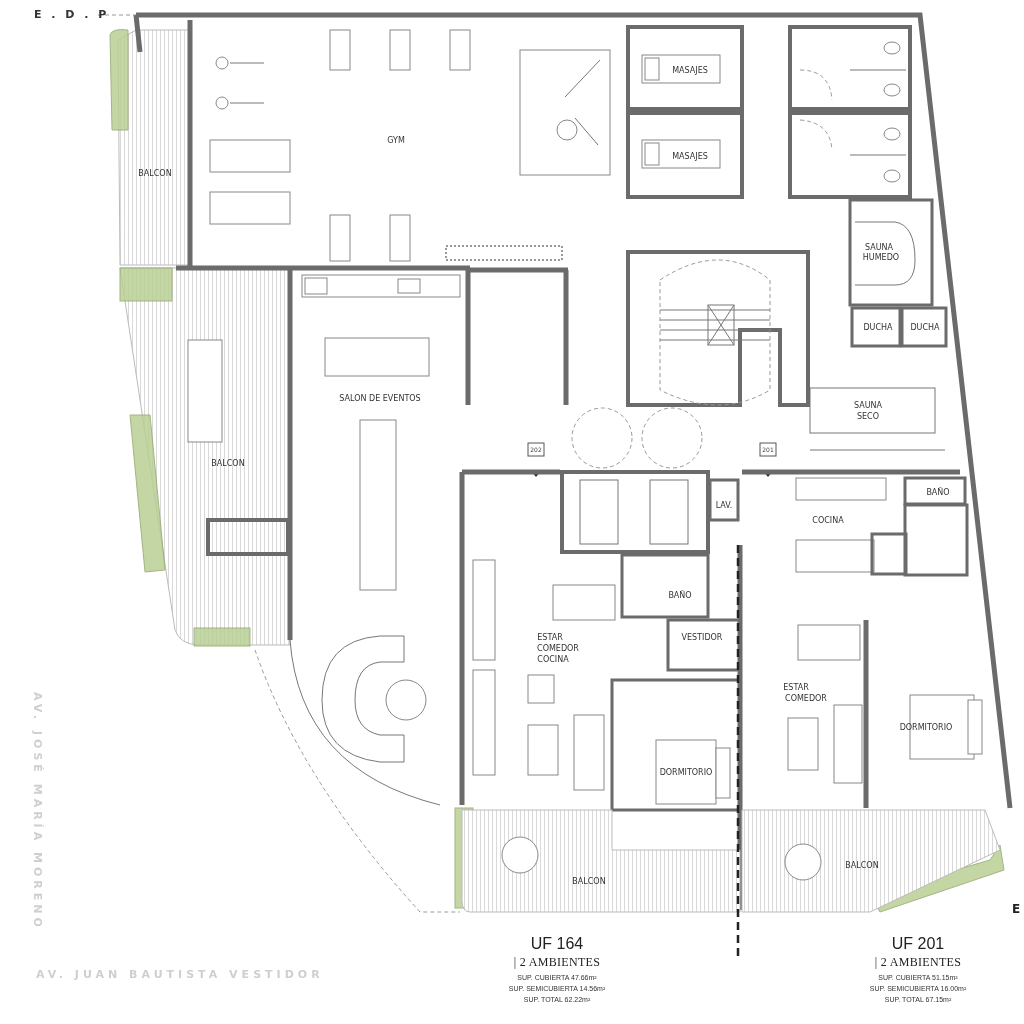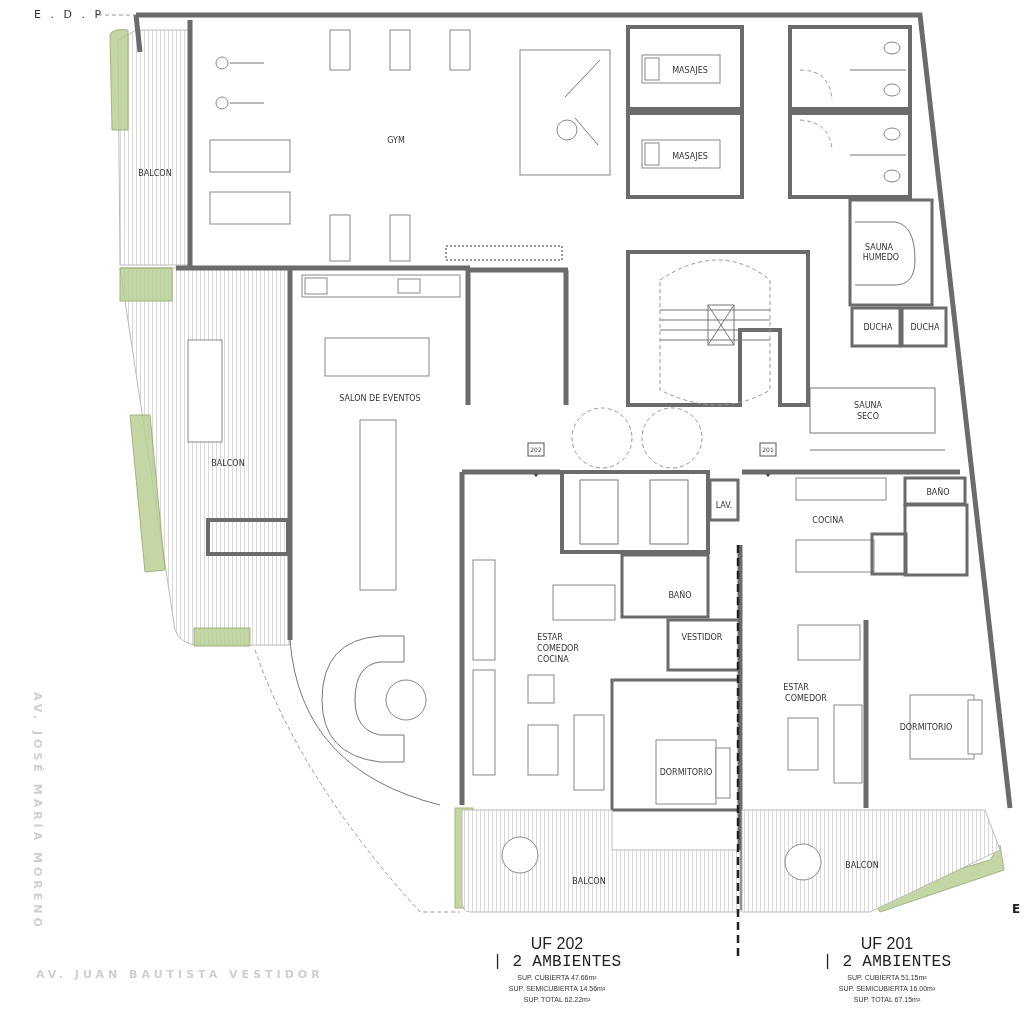--- a/index.html
+++ b/index.html
@@ -6,25 +6,25 @@
   body { width:1024px; height:1024px; position:relative; overflow:hidden; font-family:"Liberation Sans", sans-serif; }
   #plan { position:absolute; left:0; top:0; width:1024px; height:1024px; }
   .wallline { fill:none; stroke:#6b6b6b; stroke-width:5; }
   .thin { fill:none; stroke:#777; stroke-width:1; }
   .furn { fill:#fff; stroke:#888; stroke-width:1; }
   .dash { fill:none; stroke:#999; stroke-width:1; stroke-dasharray:4 3; }
   .deck { fill:url(#deckPattern); stroke:#bbb; stroke-width:1; }
   .green { fill:#b9cf95; stroke:#93a86e; stroke-width:1; opacity:.85; }
   .roomlbl { font-family:"DejaVu Sans", sans-serif; font-size:8px; fill:#333; text-anchor:middle; letter-spacing:0; }
   .sidelbl { position:absolute; font-family:"DejaVu Sans", sans-serif; font-weight:bold; color:#cfcfcf; letter-spacing:4px; font-size:11px; white-space:nowrap; }
-  .edp { position:absolute; left:34px; top:8px; font-family:"DejaVu Sans", sans-serif; font-weight:normal; font-size:11px; letter-spacing:3px; color:#333; }
+  .edp { position:absolute; left:34px; top:8px; font-family:"DejaVu Sans", sans-serif; font-weight:bold; font-size:11px; letter-spacing:3px; color:#333; }
   .eMark { position:absolute; left:1012px; top:902px; font-family:"DejaVu Sans", sans-serif; font-weight:bold; font-size:12px; color:#222; }
   .unit { position:absolute; text-align:center; color:#222; width:200px; }
   .unit .uf { font-family:"Liberation Sans", sans-serif; font-size:16px; line-height:18px; }
-  .unit .amb { font-family:Liberation Mono, monospace; font-size:16px; line-height:19px; letter-spacing:.3px; }
+  .unit .amb { font-family:Liberation Serif, serif; font-size:12px; line-height:19px; letter-spacing:.3px; }
   .unit .sup { font-family:"Liberation Sans", sans-serif; font-size:7px; line-height:11px; color:#333; }
   .unitTag { font-family:"DejaVu Sans", sans-serif; font-size:6px; fill:#444; text-anchor:middle; }
 </style>
 </head>
 <body>
 
 <svg id="plan" viewBox="0 0 1024 1024" xmlns="http://www.w3.org/2000/svg">
   <defs>
     <pattern id="deckPattern" width="4" height="10" patternUnits="userSpaceOnUse">
       <rect width="4" height="10" fill="#fff"></rect>
@@ -226,25 +226,25 @@
 
   <path class="dash" d="M255 650 Q300 780 420 912 L460 912"></path>
 </svg>
 
 <div class="edp">E . D . P</div>
 <div class="sidelbl" style="left:-82px; top:805px; transform:rotate(90deg); transform-origin:center;">AV. JOSÉ MARÍA MORENO</div>
 <div class="sidelbl" style="left:36px; top:968px;">AV. JUAN BAUTISTA VESTIDOR</div>
 <div class="eMark">E</div>
 
 <div class="unit" style="left:457px; top:935px;">
-  <div class="uf">UF 202</div>
+  <div class="uf">UF 164</div>
   <div class="amb">| 2 AMBIENTES</div>
   <div class="sup">SUP. CUBIERTA 47.66m²</div>
   <div class="sup">SUP. SEMICUBIERTA 14.56m²</div>
   <div class="sup">SUP. TOTAL 62.22m²</div>
 </div>
-<div class="unit" style="left:787px; top:935px;">
+<div class="unit" style="left:818px; top:935px;">
   <div class="uf">UF 201</div>
   <div class="amb">| 2 AMBIENTES</div>
   <div class="sup">SUP. CUBIERTA 51.15m²</div>
   <div class="sup">SUP. SEMICUBIERTA 16.00m²</div>
   <div class="sup">SUP. TOTAL 67.15m²</div>
 </div>
 
 </body></html>

